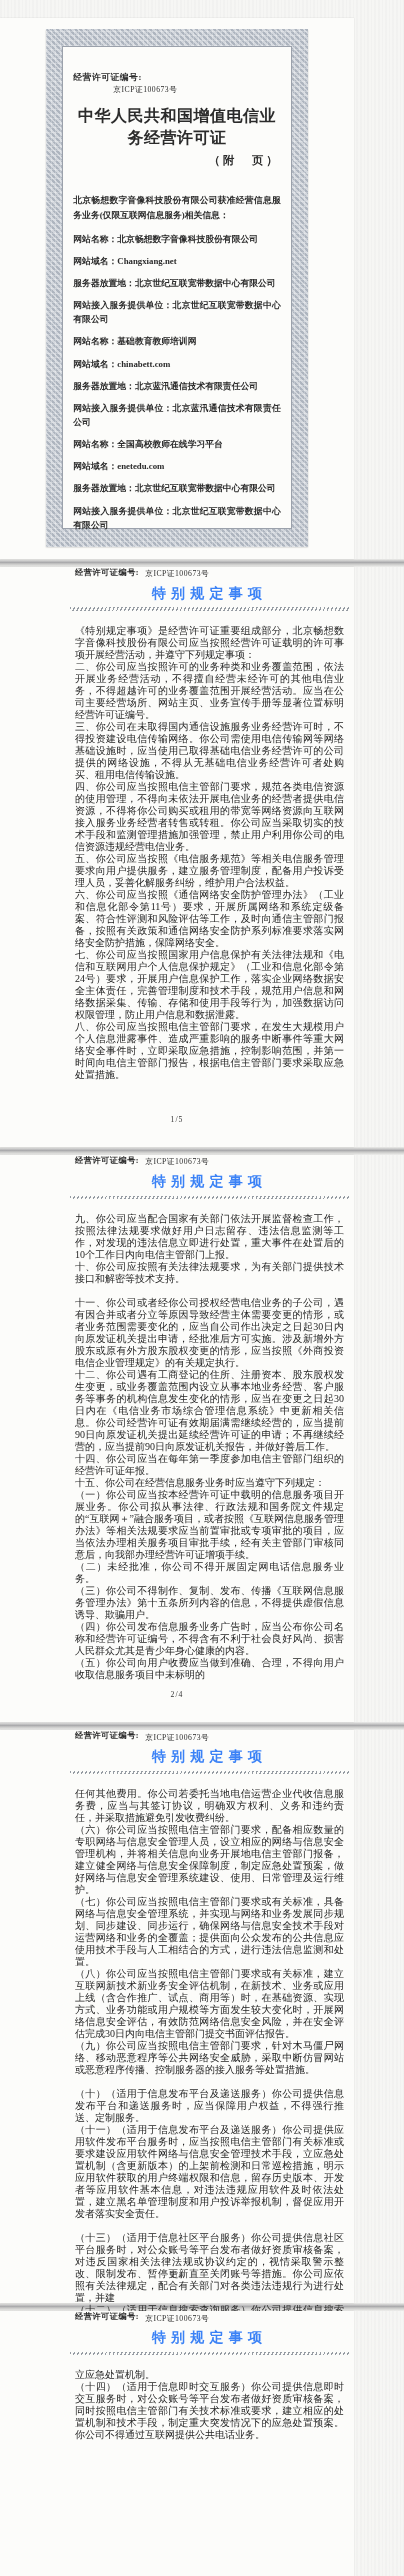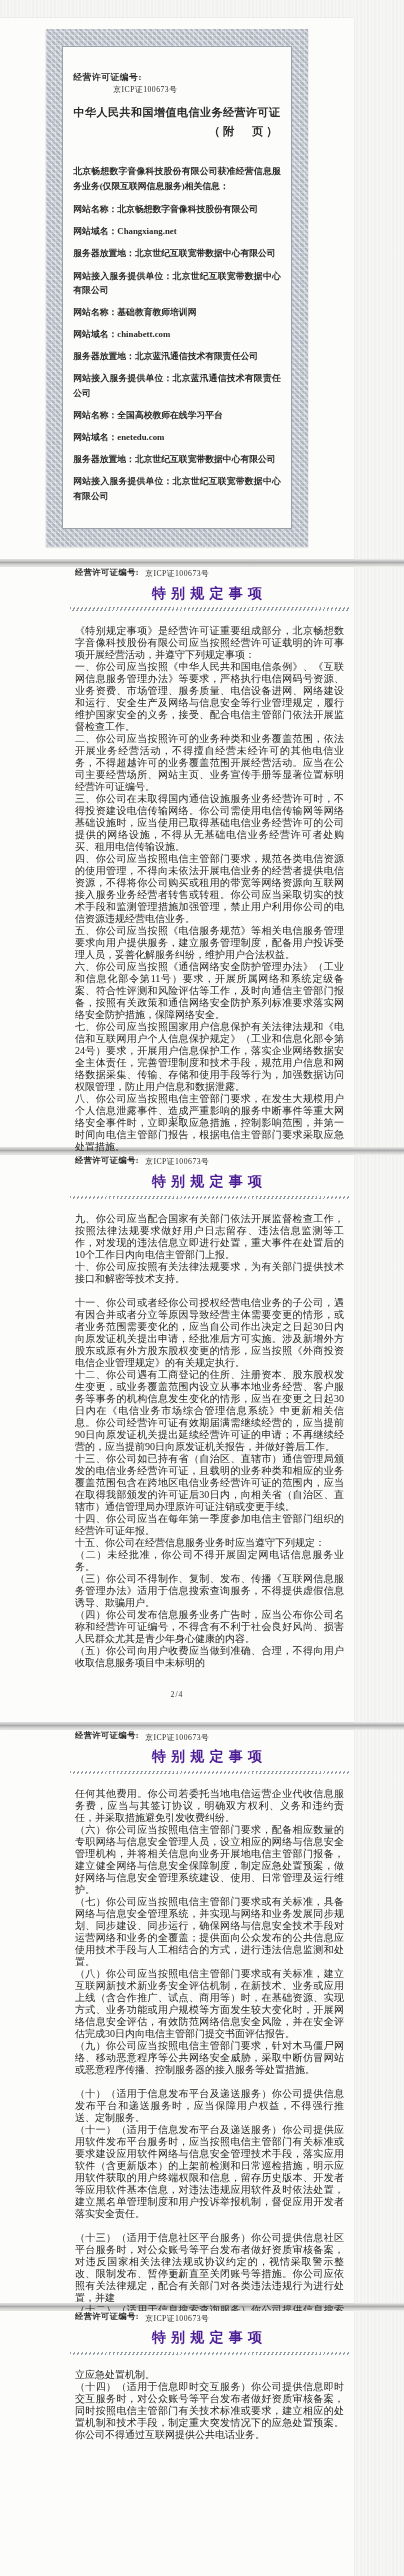--- a/index.html
+++ b/index.html
@@ -24,32 +24,32 @@
       repeating-linear-gradient(0deg,rgba(255,255,255,.25) 0 1px,transparent 1px 4.6px),
       repeating-linear-gradient(45deg,#aeb5bf 0 2.1px,#d3d7dd 2.1px 4.1px);
     box-shadow:0 0.5px 1.5px rgba(0,0,0,.25);
   }
   .cert-inner{
     position:absolute;inset:17.5px 16px;background:#fcfcfa;border:0.5px solid #9ba1ab;
     padding:25px 10.3px 10.3px 10.3px;box-sizing:border-box;
   }
   .cert-hdr .hdr-label{font-size:8.8px;font-weight:bold;letter-spacing:0.5px;}
   .cert-hdr .hdr-num{display:block;font-size:7.7px;letter-spacing:0.5px;margin:1px 0 0 40px;}
-  .cert-title{text-align:center;font-size:11px;font-weight:bold;letter-spacing:0.5px;margin:9.3px 0 0;line-height:1.4;}
+  .cert-title{text-align:center;font-size:16px;font-weight:bold;letter-spacing:0.5px;margin:9.3px 0 0;line-height:1.4;}
   .cert-subtitle{text-align:right;font-size:11.3px;font-weight:bold;letter-spacing:3.1px;margin:4.1px 0 0;}
   .cert-body{margin-top:25px;font-weight:bold;}
   .p1-intro{font-size:8.8px;line-height:15px;margin:0 0 8.2px;text-align:justify;}
   .p1-line{font-size:8.8px;line-height:14.4px;margin:0 0 7.7px;text-align:justify;}
 
   
   .content{margin-left:75px;width:269px;}
   .prov-hdr{white-space:nowrap;}
   .prov-hdr .hdr-label{font-size:8.2px;font-weight:bold;letter-spacing:0.5px;}
   .prov-hdr .hdr-num{font-size:7.7px;letter-spacing:0.5px;margin-left:4.1px;position:relative;top:1.5px;}
-  .prov-title{text-align:center;font-size:14px;font-weight:bold;letter-spacing:5.2px;margin:7.2px 0 0;color:#4c1d95;}
+  .prov-title{text-align:center;font-size:14px;font-weight:bold;letter-spacing:5.2px;margin:7.2px 0 0;color:#3b82f6;}
   .zigzag{
     height:3.1px;margin:4.6px -5.2px 0 -5.2px;
     background:repeating-linear-gradient(115deg,#969ca3 0 1.3px,transparent 1.3px 3.6px);
   }
   .prov-body{margin-top:14px;font-size:10px;line-height:12px;text-align:justify;color:#242424;}
   .para{margin:0;}
   .para.gap{margin-top:12px;}
   .pageno{
     position:absolute;bottom:23px;left:0;width:100%;text-align:center;
     font-size:7.7px;letter-spacing:1px;color:#333;
@@ -98,21 +98,20 @@
   <section class="sheet s2">
     <div class="content">
       <div class="prov-hdr">
         <span class="hdr-label">经营许可证编号:</span>
         <span class="hdr-num">京ICP证100673号</span>
       </div>
       <h2 class="prov-title">特别规定事项</h2>
       <div class="zigzag"></div>
       <div class="prov-body">
           <p class="para">《特别规定事项》是经营许可证重要组成部分，北京畅想数字音像科技股份有限公司应当按照经营许可证载明的许可事项开展经营活动，并遵守下列规定事项：</p>
-          <p class="para">一、你公司应当按照《中华人民共和国电信条例》、《互联网信息服务管理办法》等要求，严格执行电信网码号资源、业务资费、市场管理、服务质量、电信设备进网、网络建设和运行、安全生产及网络与信息安全等行业管理规定，履行维护国家安全的义务，接受、配合电信主管部门依法开展监督检查工作。</p>
           <p class="para">二、你公司应当按照许可的业务种类和业务覆盖范围，依法开展业务经营活动，不得擅自经营未经许可的其他电信业务，不得超越许可的业务覆盖范围开展经营活动。应当在公司主要经营场所、网站主页、业务宣传手册等显著位置标明经营许可证编号。</p>
           <p class="para">三、你公司在未取得国内通信设施服务业务经营许可时，不得投资建设电信传输网络。你公司需使用电信传输网等网络基础设施时，应当使用已取得基础电信业务经营许可的公司提供的网络设施，不得从无基础电信业务经营许可者处购买、租用电信传输设施。</p>
           <p class="para">四、你公司应当按照电信主管部门要求，规范各类电信资源的使用管理，不得向未依法开展电信业务的经营者提供电信资源，不得将你公司购买或租用的带宽等网络资源向互联网接入服务业务经营者转售或转租。你公司应当采取切实的技术手段和监测管理措施加强管理，禁止用户利用你公司的电信资源违规经营电信业务。</p>
           <p class="para">五、你公司应当按照《电信服务规范》等相关电信服务管理要求向用户提供服务，建立服务管理制度，配备用户投诉受理人员，妥善化解服务纠纷，维护用户合法权益。</p>
           <p class="para">六、你公司应当按照《通信网络安全防护管理办法》（工业和信息化部令第11号）要求，开展所属网络和系统定级备案、符合性评测和风险评估等工作，及时向通信主管部门报备，按照有关政策和通信网络安全防护系列标准要求落实网络安全防护措施，保障网络安全。</p>
           <p class="para">七、你公司应当按照国家用户信息保护有关法律法规和《电信和互联网用户个人信息保护规定》（工业和信息化部令第24号）要求，开展用户信息保护工作，落实企业网络数据安全主体责任，完善管理制度和技术手段，规范用户信息和网络数据采集、传输、存储和使用手段等行为，加强数据访问权限管理，防止用户信息和数据泄露。</p>
           <p class="para">八、你公司应当按照电信主管部门要求，在发生大规模用户个人信息泄露事件、造成严重影响的服务中断事件等重大网络安全事件时，立即采取应急措施，控制影响范围，并第一时间向电信主管部门报告，根据电信主管部门要求采取应急处置措施。</p>
         </div>
     </div>
     <div class="pageno">1/5</div>
@@ -126,25 +125,25 @@
         <span class="hdr-label">经营许可证编号:</span>
         <span class="hdr-num">京ICP证100673号</span>
       </div>
       <h2 class="prov-title">特别规定事项</h2>
       <div class="zigzag"></div>
       <div class="prov-body">
           <p class="para">九、你公司应当配合国家有关部门依法开展监督检查工作，按照法律法规要求做好用户日志留存、违法信息监测等工作，对发现的违法信息立即进行处置，重大事件在处置后的10个工作日内向电信主管部门上报。</p>
           <p class="para">十、你公司应按照有关法律法规要求，为有关部门提供技术接口和解密等技术支持。</p>
           <p class="para gap">十一、你公司或者经你公司授权经营电信业务的子公司，遇有因合并或者分立等原因导致经营主体需要变更的情形，或者业务范围需要变化的，应当自公司作出决定之日起30日内向原发证机关提出申请，经批准后方可实施。涉及新增外方股东或原有外方股东股权变更的情形，应当按照《外商投资电信企业管理规定》的有关规定执行。</p>
           <p class="para">十二、你公司遇有工商登记的住所、注册资本、股东股权发生变更，或业务覆盖范围内设立从事本地业务经营、客户服务等事务的机构信息发生变化的情形，应当在变更之日起30日内在《电信业务市场综合管理信息系统》中更新相关信息。你公司经营许可证有效期届满需继续经营的，应当提前90日向原发证机关提出延续经营许可证的申请；不再继续经营的，应当提前90日向原发证机关报告，并做好善后工作。</p>
-          <p class="para">十三、你公司如已持有省（自治区、直辖市）通信管理局颁发的电信业务经营许可证，且载明的业务种类和相应的业务覆盖范围包含在跨地区电信业务经营许可证的范围内，应当在取得我部颁发的许可证后30日内，向相关省（自治区、直辖市）通信管理局办理原许可证注销或变更手续。</p>
           <p class="para">十四、你公司应当在每年第一季度参加电信主管部门组织的经营许可证年报。</p>
           <p class="para">十五、你公司在经营信息服务业务时应当遵守下列规定：</p>
+          <p class="para">（一）你公司应当按本经营许可证中载明的信息服务项目开展业务。你公司拟从事法律、行政法规和国务院文件规定的“互联网＋”融合服务项目，或者按照《互联网信息服务管理办法》等相关法规要求应当前置审批或专项审批的项目，应当依法办理相关服务项目审批手续，经有关主管部门审核同意后，向我部办理经营许可证增项手续。</p>
           <p class="para">（二）未经批准，你公司不得开展固定网电话信息服务业务。</p>
-          <p class="para">（三）你公司不得制作、复制、发布、传播《互联网信息服务管理办法》适用于信息搜索查询服务，不得提供虚假信息诱导、欺骗用户。</p>
+          <p class="para">（三）你公司不得制作、复制、发布、传播《互联网信息服务管理办法》第十五条所列内容的信息，不得提供虚假信息诱导、欺骗用户。</p>
           <p class="para">（四）你公司发布信息服务业务广告时，应当公布你公司名称和经营许可证编号，不得含有不利于社会良好风尚、损害人民群众尤其是青少年身心健康的内容。</p>
           <p class="para">（五）你公司向用户收费应当做到准确、合理，不得向用户收取信息服务项目中未标明的</p>
         </div>
     </div>
     <div class="pageno">2/4</div>
   </section>
 
   <div class="page-gap"></div>
 
   <section class="sheet s4">
@@ -155,21 +154,21 @@
       </div>
       <h2 class="prov-title">特别规定事项</h2>
       <div class="zigzag"></div>
       <div class="prov-body">
           <p class="para">任何其他费用。你公司若委托当地电信运营企业代收信息服务费，应当与其签订协议，明确双方权利、义务和违约责任，并采取措施避免引发收费纠纷。</p>
           <p class="para">（六）你公司应当按照电信主管部门要求，配备相应数量的专职网络与信息安全管理人员，设立相应的网络与信息安全管理机构，并将相关信息向业务开展地电信主管部门报备，建立健全网络与信息安全保障制度，制定应急处置预案，做好网络与信息安全管理系统建设、使用、日常管理及运行维护。</p>
           <p class="para">（七）你公司应当按照电信主管部门要求或有关标准，具备网络与信息安全管理系统，并实现与网络和业务发展同步规划、同步建设、同步运行，确保网络与信息安全技术手段对运营网络和业务的全覆盖；提供面向公众发布的公共信息应使用技术手段与人工相结合的方式，进行违法信息监测和处置。</p>
           <p class="para">（八）你公司应当按照电信主管部门要求或有关标准，建立互联网新技术新业务安全评估机制，在新技术、业务或应用上线（含合作推广、试点、商用等）时，在基础资源、实现方式、业务功能或用户规模等方面发生较大变化时，开展网络信息安全评估，有效防范网络信息安全风险，并在安全评估完成30日内向电信主管部门提交书面评估报告。</p>
           <p class="para">（九）你公司应当按照电信主管部门要求，针对木马僵尸网络、移动恶意程序等公共网络安全威胁，采取中断仿冒网站或恶意程序传播、控制服务器的接入服务等处置措施。</p>
           <p class="para gap">（十）（适用于信息发布平台及递送服务）你公司提供信息发布平台和递送服务时，应当保障用户权益，不得强行推送、定制服务。</p>
-          <p class="para">（十一）（适用于信息发布平台及递送服务）你公司提供应用软件发布平台服务时，应当按照电信主管部门有关标准或要求建设应用软件网络与信息安全管理技术手段，落实应用软件（含更新版本）的上架前检测和日常巡检措施，明示应用软件获取的用户终端权限和信息，留存历史版本、开发者等应用软件基本信息，对违法违规应用软件及时依法处置，建立黑名单管理制度和用户投诉举报机制，督促应用开发者落实安全责任。</p>
+          <p class="para">（十一）（适用于信息发布平台及递送服务）你公司提供应用软件发布平台服务时，应当按照电信主管部门有关标准或要求建设应用软件网络与信息安全管理技术手段，立应急处置机制（含更新版本）的上架前检测和日常巡检措施，明示应用软件获取的用户终端权限和信息，留存历史版本、开发者等应用软件基本信息，对违法违规应用软件及时依法处置，建立黑名单管理制度和用户投诉举报机制，督促应用开发者落实安全责任。</p>
           <p class="para gap">（十三）（适用于信息社区平台服务）你公司提供信息社区平台服务时，对公众账号等平台发布者做好资质审核备案，对违反国家相关法律法规或协议约定的，视情采取警示整改、限制发布、暂停更新直至关闭账号等措施。你公司应依照有关法律规定，配合有关部门对各类违法违规行为进行处置，并建</p>
           <p class="para">（十二）（适用于信息搜索查询服务）你公司提供信息搜索查询服务时，应当按照电信主管部门要求或有关标准，具备网络信息安全技术保障措施，不得向用户推送或推荐违法信息。</p>
         </div>
     </div>
     <div class="pageno">3/4</div>
   </section>
 
   <div class="page-gap"></div>
 
   <section class="sheet s5">

